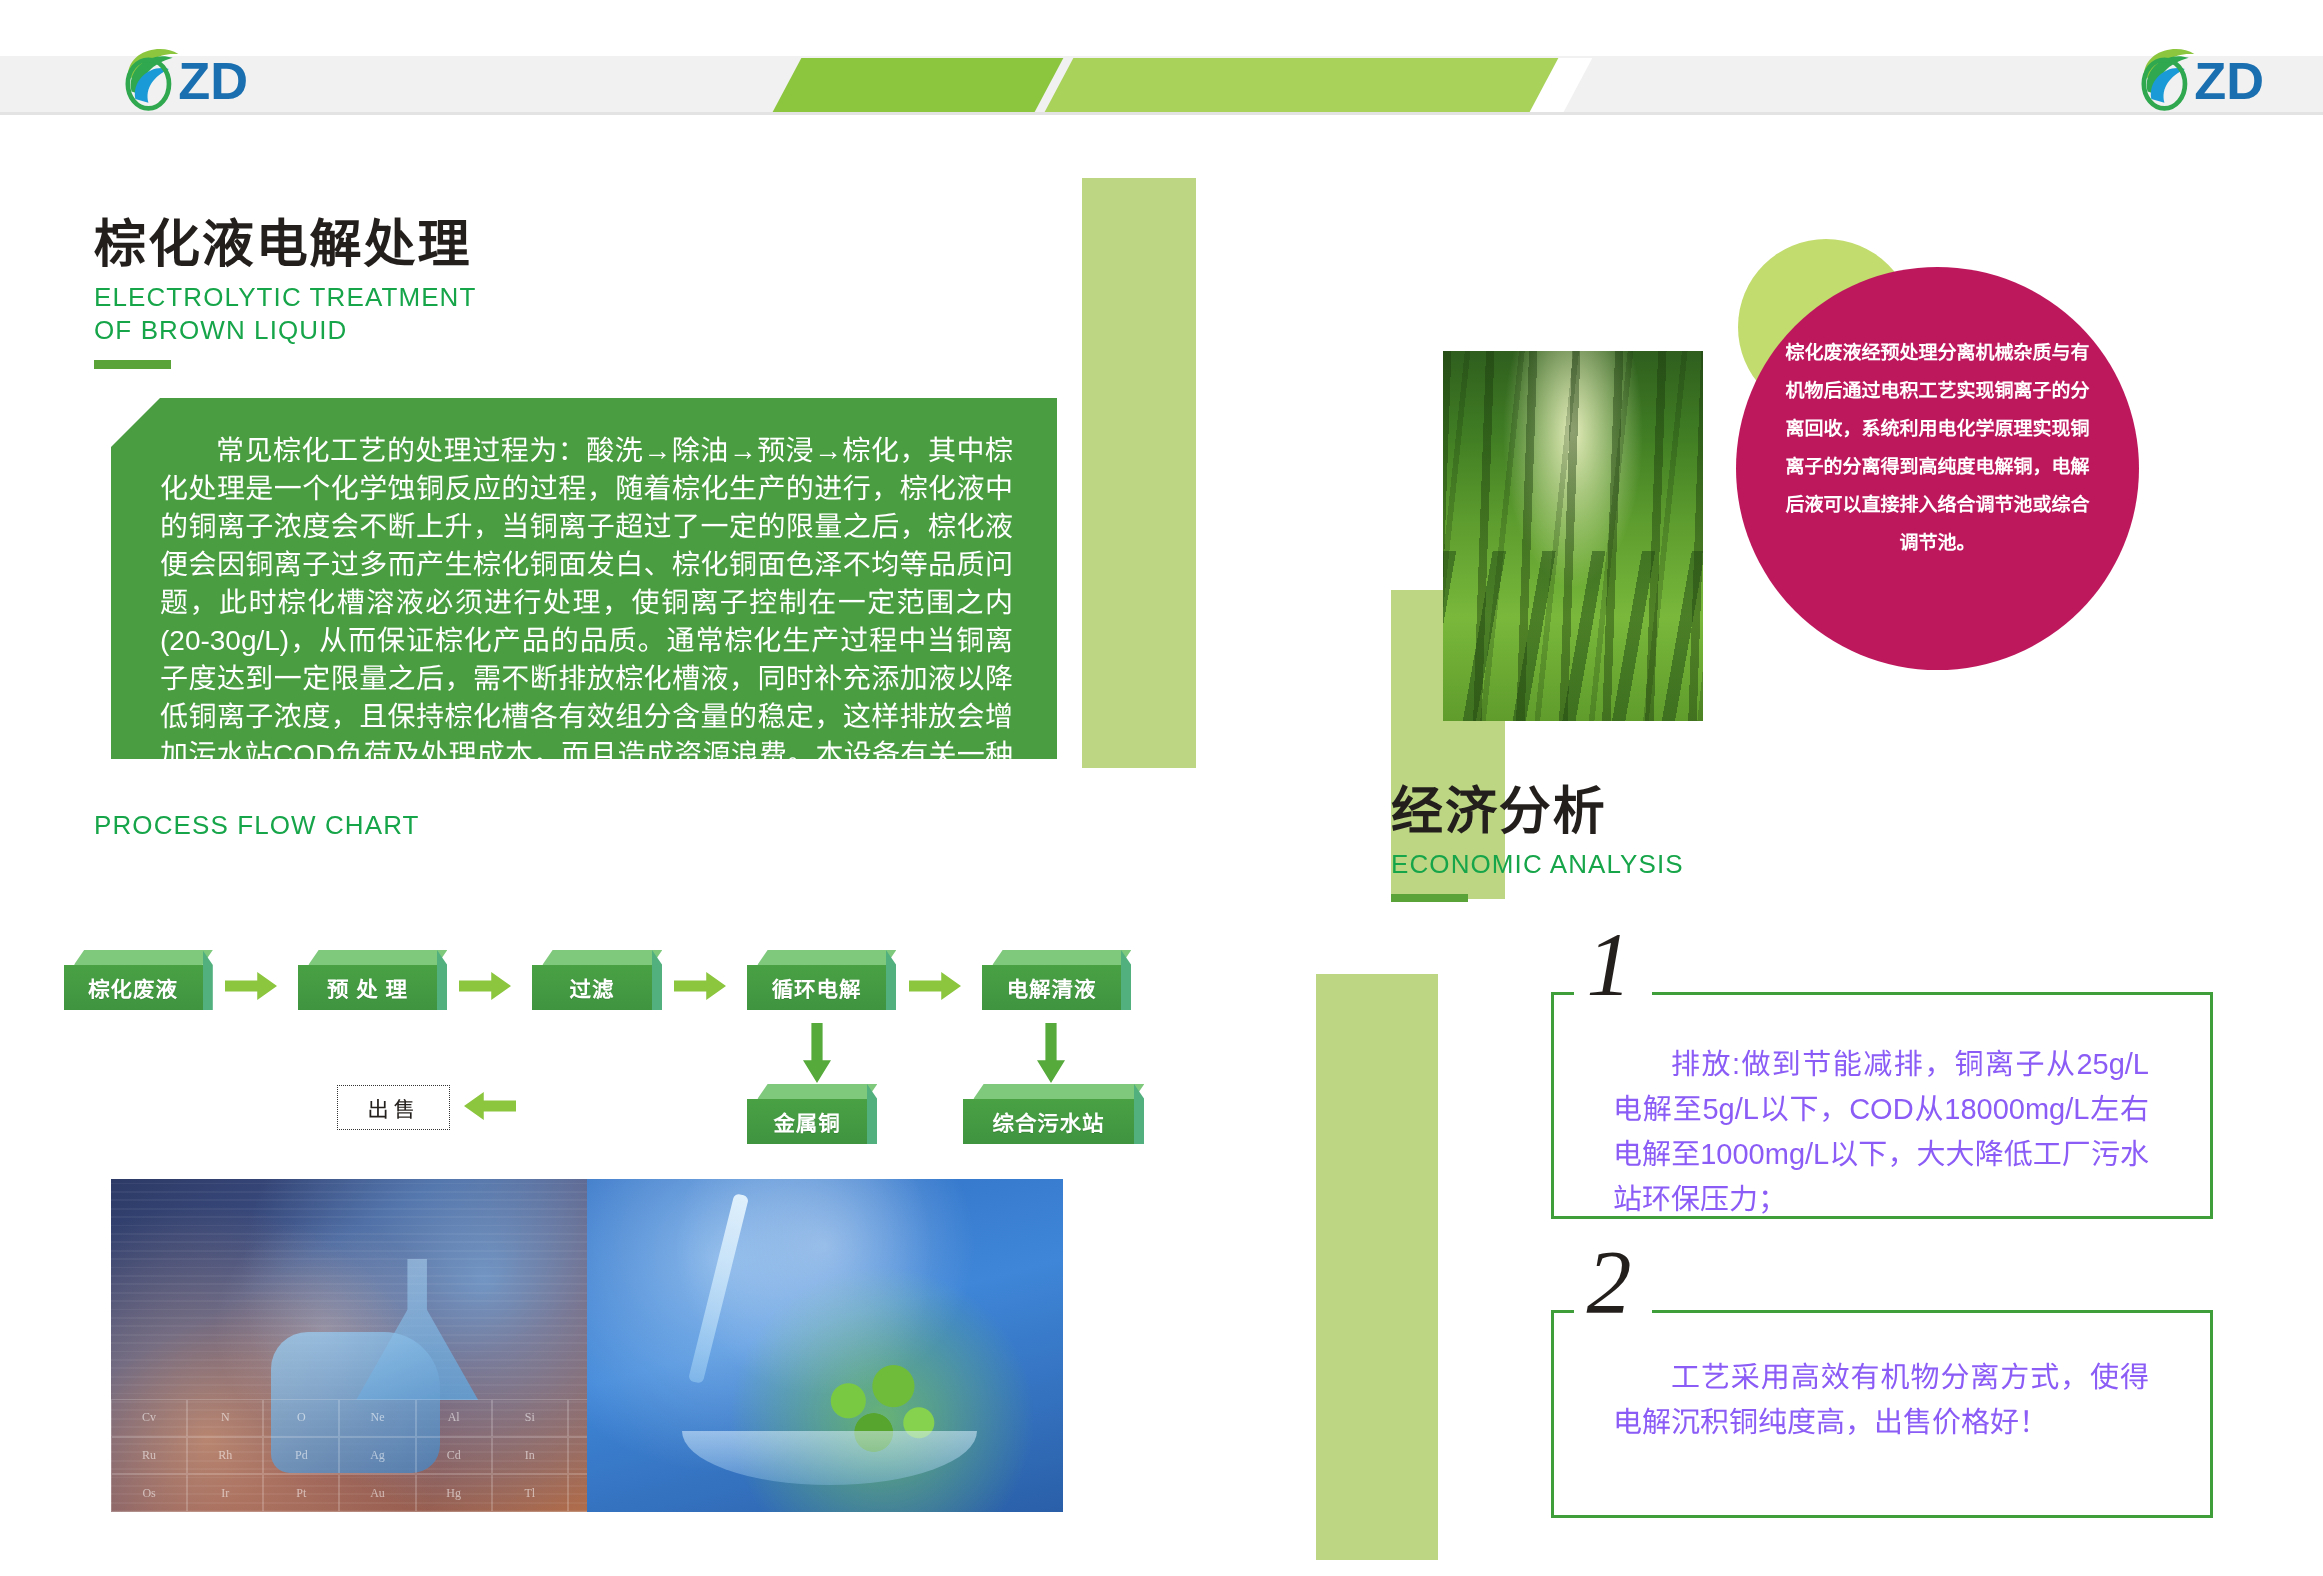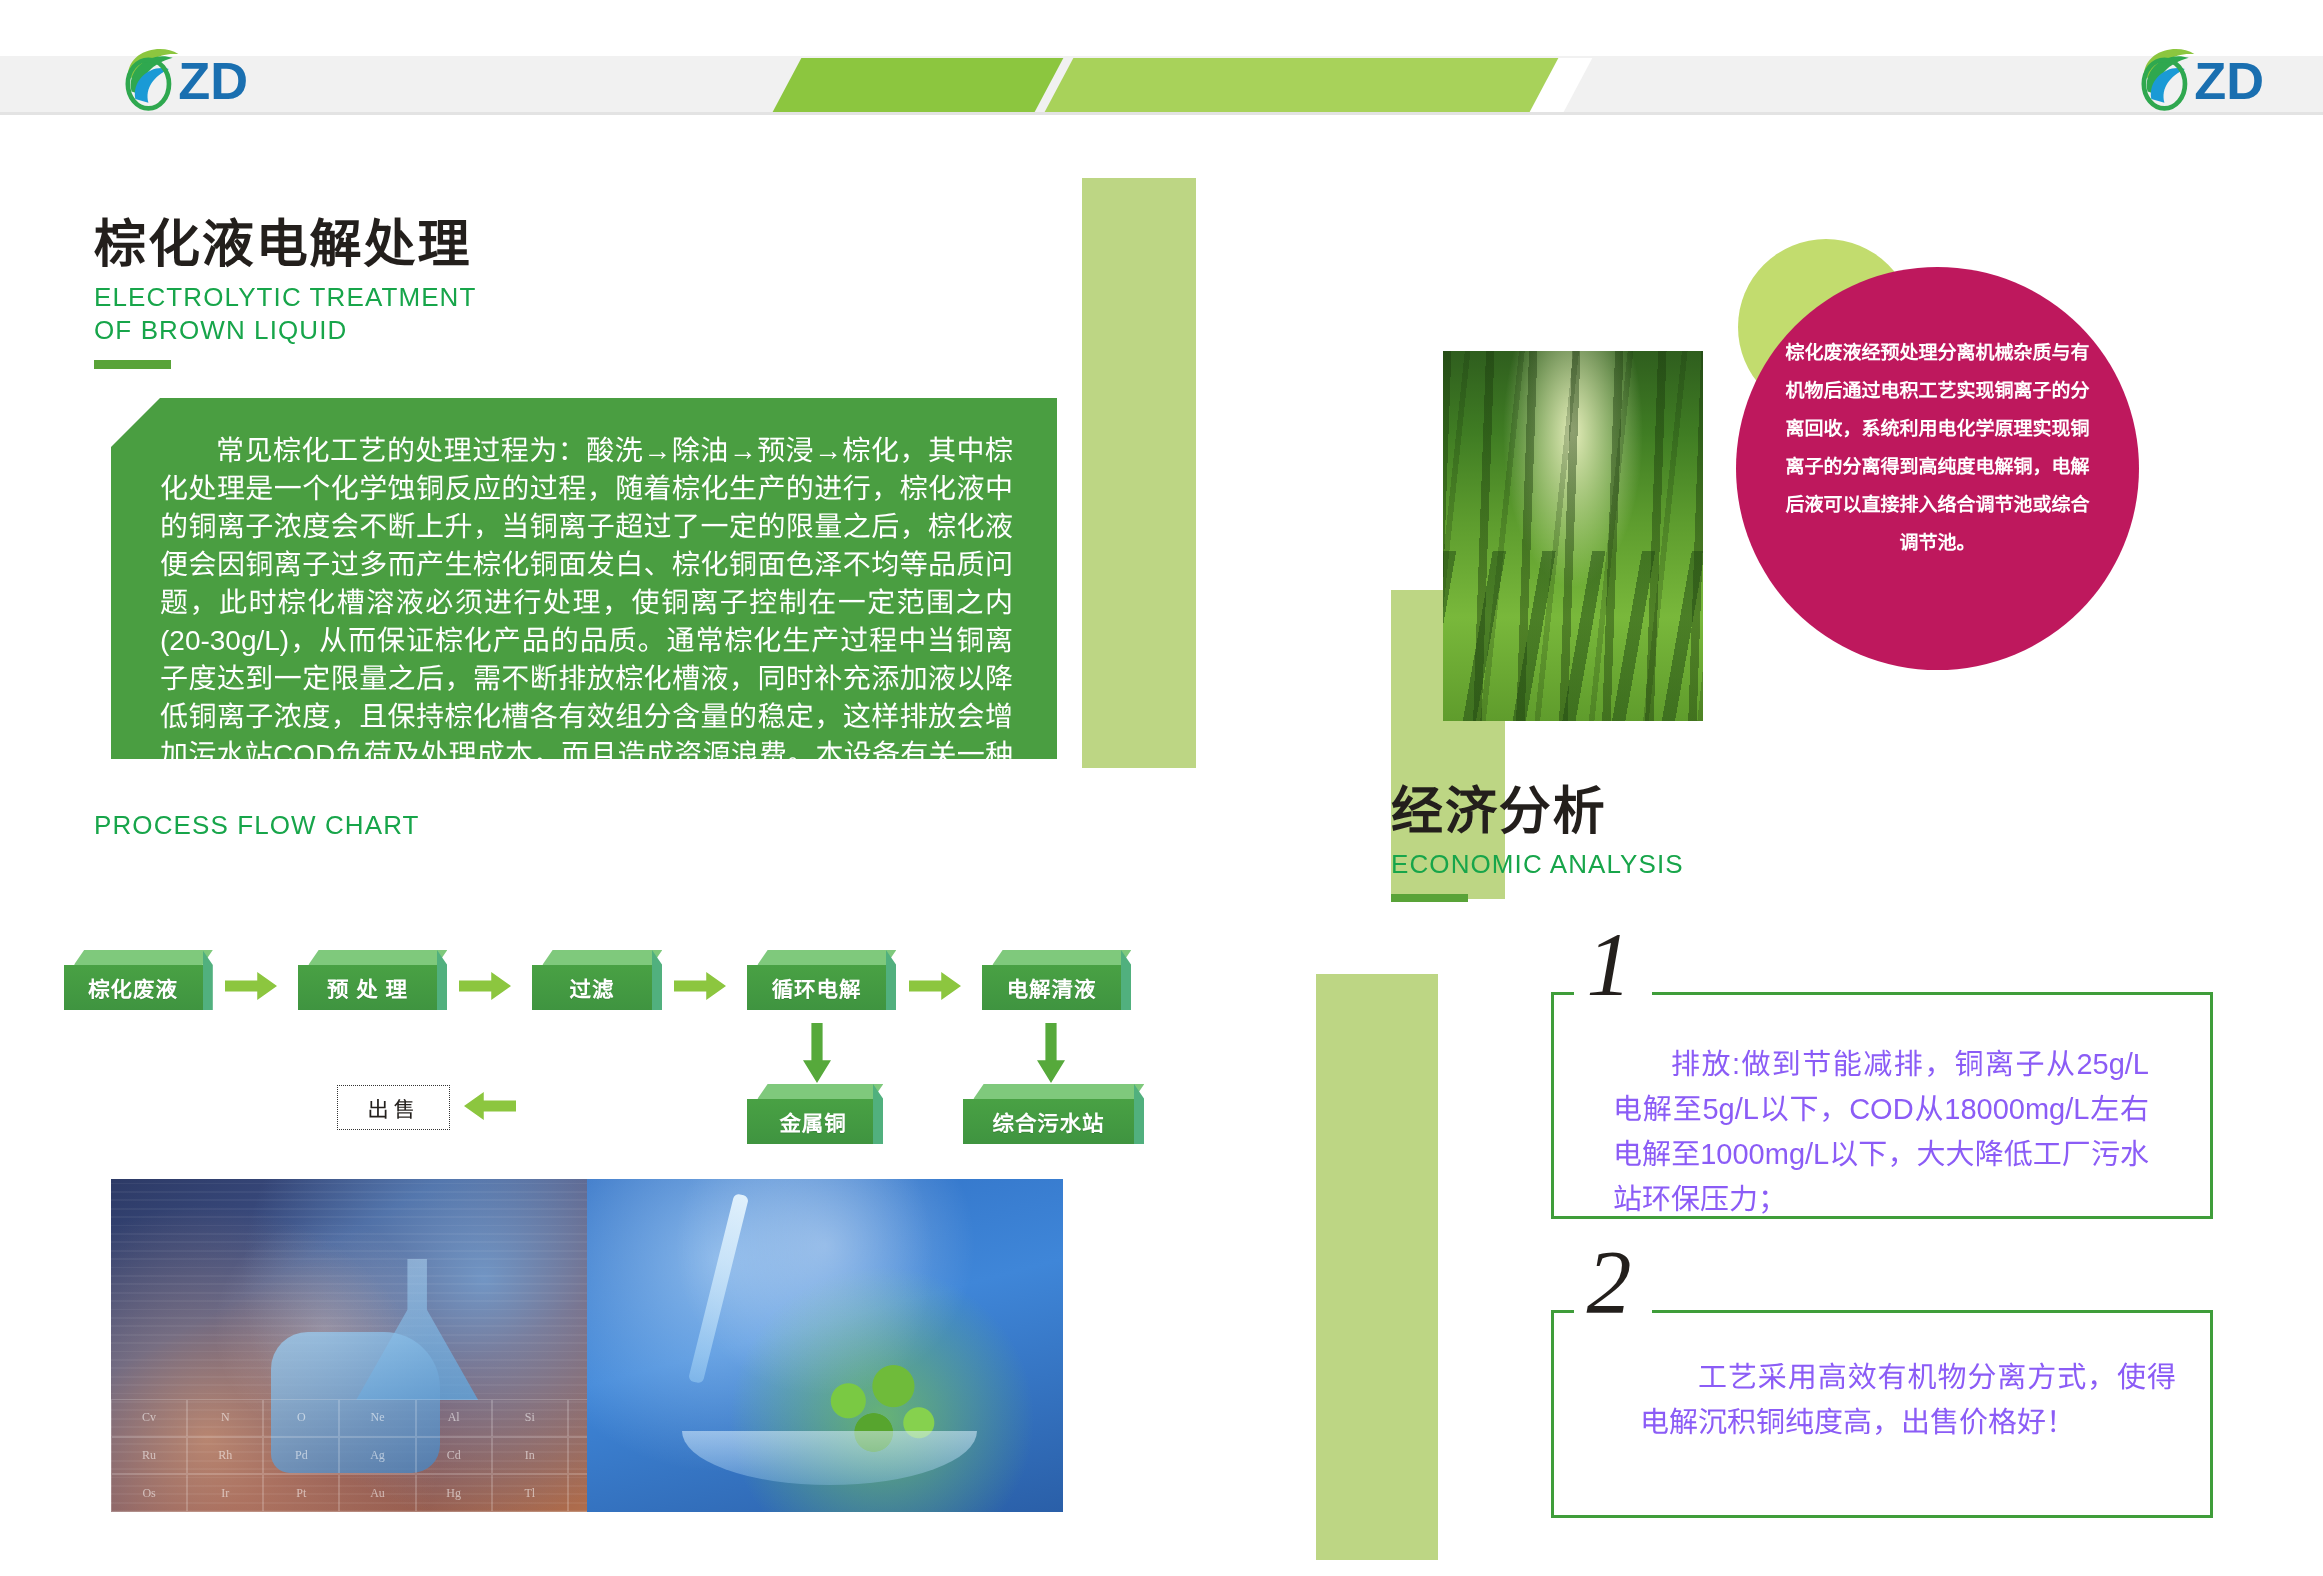--- a/index.html
+++ b/index.html
@@ -354,21 +354,21 @@
     position: absolute;
     left: 62px; top: 86px;
     width: 536px;
     color: #8b5cf6;
     font-size: 29px;
     line-height: 45px;
     text-indent: 2em;
     text-align: justify;
     font-family: Liberation Sans, sans-serif;
   }
-  .num-card .body.nb { top: 81px; margin-left: 27px; }
+  .num-card .body.nb { top: 81px; }
 </style>
 </head>
 <body>
 
 <div id="page">
 
   <div class="hdr-band">
     <div class="hdr-band-inner"></div>
   </div>
   <div class="hdr-green-para hdr-green-1"></div>
@@ -447,21 +447,21 @@
 
     <div class="arrow-d" style="left:747px; top:77px;"></div>
     <div class="arrow-d" style="left:981px; top:77px;"></div>
 
     <div class="dashbox" style="left:281px; top:139px; width:111px; height:43px;">
       <span>出售</span>
     </div>
 
     <div class="arrow-l" style="left:408px; top:146px;"></div>
 
-    <div class="cube" style="left:691px; top:153px; width:120px;padding-left:6px;">
+    <div class="cube" style="left:691px; top:153px; width:120px;">
       <span>金属铜</span>
     </div>
 
     <div class="cube" style="left:907px; top:153px; width:171px;">
       <span>综合污水站</span>
     </div>
   </div>
 
   <div class="photo photo-lab1">
     <div class="ov lab1-ov"></div>

